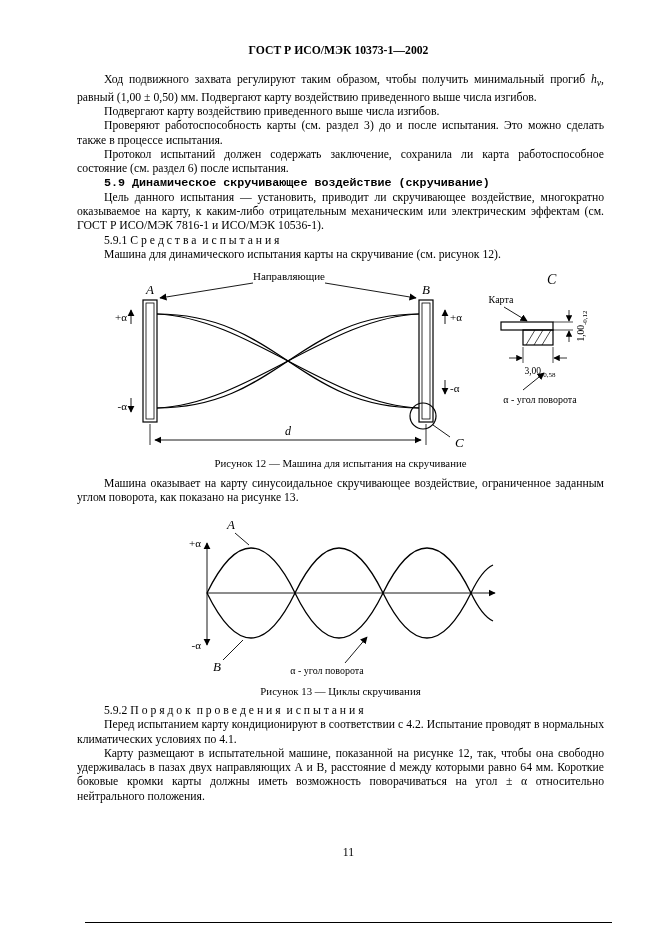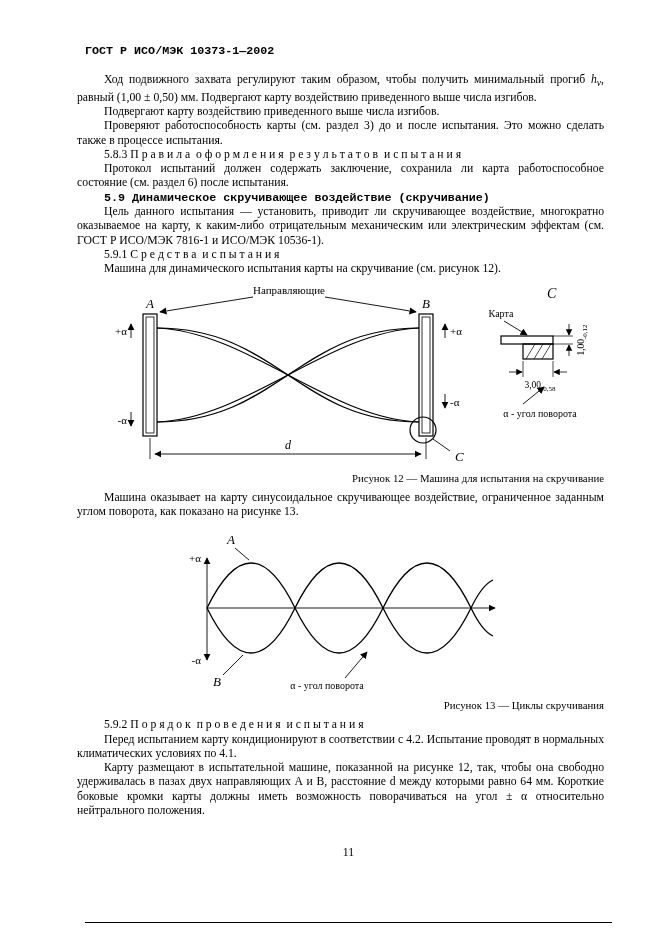--- a/index.html
+++ b/index.html
@@ -5,33 +5,33 @@
   * { margin:0; padding:0; box-sizing:border-box; }
   html, body { width:661px; height:936px; }
   body {
     background:#ffffff;
     color:#000;
     font-family:"Liberation Serif","DejaVu Serif",serif;
     position:relative;
     overflow:hidden;
   }
   .header {
-    position:absolute; top:44px; left:85px; width:527px;
-    text-align:left; font-weight:bold; font-size:11.7px;font-family:Liberation Mono, monospace;
+    position:absolute; top:44px; left:75px; width:527px;
+    text-align:center; font-weight:bold; font-size:11.7px;
   }
   .content {
     position:absolute; top:73px; left:77px; width:527px;
     font-size:11.7px; line-height:14.3px; text-align:justify;
   }
   p.body { text-indent:27px; }
   p.heading { text-indent:27px; white-space:pre-wrap; text-align:left; }
   p.heading-bold { text-indent:27px; font-weight:bold; text-align:left;font-family:Liberation Mono, monospace; }
   .fig12-wrap { margin:4px 0 0 26px; }
   .fig13-wrap { margin:8px 0 0 100px; }
-  .caption { text-align:right; text-indent:0; font-size:10.8px; margin:1px 0 6px 0; }
+  .caption { text-align:center; text-indent:0; font-size:10.8px; margin:1px 0 6px 0; }
   svg text { font-family:"Liberation Serif","DejaVu Serif",serif; }
   .pagenum {
     position:absolute; top:846px; left:85px; width:527px;
     text-align:center; font-size:11.7px;
   }
   .footrule {
     position:absolute; top:922px; left:85px; width:527px;
     border-top:1.7px solid #000;
   }
 </style>
@@ -39,21 +39,20 @@
 <body>
 
 <div class="header">ГОСТ Р ИСО/МЭК 10373-1—2002</div>
 
 <div class="content">
 
   <p class="body"><span>Ход подвижного захвата регулируют таким образом, чтобы получить минимальный прогиб </span><i><span>h</span><sub>v</sub></i><span>, равный (1,00 ± 0,50) мм. Подвергают карту воздействию приведенного выше числа изгибов.</span></p>
 
   <p class="body">Подвергают карту воздействию приведенного выше числа изгибов.</p>
   <p class="body">Проверяют работоспособность карты (см. раздел 3) до и после испытания. Это можно сделать также в процессе испытания.</p>
-  <p class="heading">5.8.3 П р а в и л а  о ф о р м л е н и я  р е з у л ь т а т о в  и с п ы т а н и я</p>
   <p class="body">Протокол испытаний должен содержать заключение, сохранила ли карта работоспособное состояние (см. раздел 6) после испытания.</p>
   <p class="heading-bold">5.9 Динамическое скручивающее воздействие (скручивание)</p>
   <p class="body">Цель данного испытания — установить, приводит ли скручивающее воздействие, многократно оказываемое на карту, к каким-либо отрицательным механическим или электрическим эффектам (см. ГОСТ Р ИСО/МЭК 7816-1 и ИСО/МЭК 10536-1).</p>
   <p class="heading">5.9.1 С р е д с т в а  и с п ы т а н и я</p>
   <p class="body">Машина для динамического испытания карты на скручивание (см. рисунок 12).</p>
 
   <div class="fig12-wrap">
     <svg width="500" height="185" viewBox="0 0 500 185">
       <defs>
         <marker id="ar12" viewBox="0 0 10 10" refX="9" refY="5" markerWidth="8" markerHeight="8" orient="auto-start-reverse">

